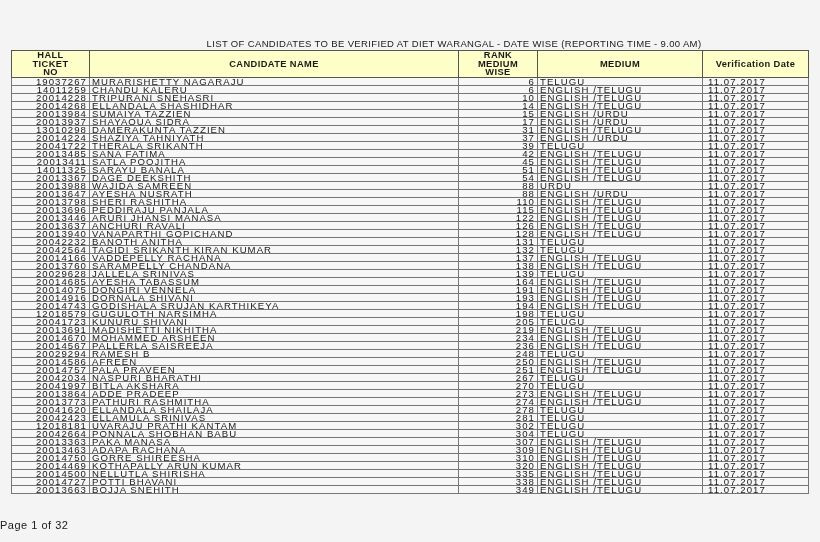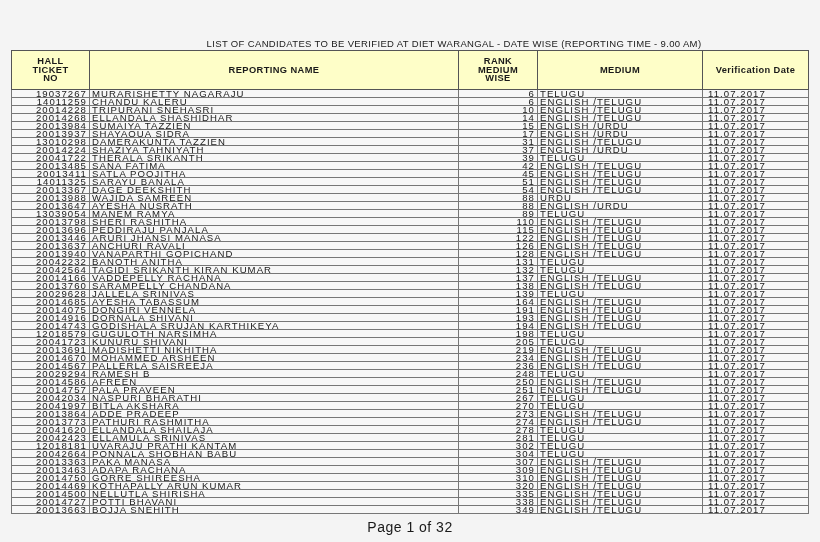--- a/index.html
+++ b/index.html
@@ -2,45 +2,45 @@
 <html><head>
 <meta charset="utf-8">
 <style>
   html, body { margin:0; padding:0; }
   body { width:820px; height:542px; background:#f4f4f4; position:relative; overflow:hidden;
          font-family:"Liberation Sans", sans-serif; color:#1a1a1a; }
   .title { position:absolute; top:38px; left:0; width:820px; text-align:center;
            font-size:9.5px; font-weight:normal; letter-spacing:0.35px; white-space:nowrap;padding-left:44px; }
   table { position:absolute; top:50px; left:11px; width:797px; border-collapse:collapse; table-layout:fixed; }
   th { background:#fefec8; border:1px solid #555; font-size:9.3px; font-weight:bold; line-height:8.7px;
-       padding:6px; height:25px; text-align:center; letter-spacing:0.4px; }
+       padding:0; height:25px; text-align:center; letter-spacing:0.4px; }
   td { border:1px solid #777; font-size:9.6px; line-height:7px; height:7px; padding:0 2px;
        white-space:nowrap; overflow:hidden; letter-spacing:1.05px; background:#f7f7f7; }
   td.num { text-align:right; }
   td.rank { text-align:right; }
   td.date { padding-left:5px; }
-  .footer { position:absolute; top:519px; left:0; width:820px; text-align:center; font-size:14px; letter-spacing:0.5px; }
+  .footer { position:absolute; top:519px; left:0; width:820px; font-size:11px; letter-spacing:0.5px; }
 </style>
 </head>
 <body>
 
 <div class="title">LIST OF CANDIDATES TO BE VERIFIED AT DIET WARANGAL - DATE WISE (REPORTING TIME - 9.00 AM)</div>
 
 <table>
   <colgroup>
     <col style="width:78px">
       <col style="width:369px">
       <col style="width:79px">
       <col style="width:165px">
       <col style="width:106px">
   </colgroup>
   <thead>
     <tr>
       <th><span style="display:inline-block;width:50px">HALL TICKET NO</span></th>
-      <th>REPORTING NAME</th>
+      <th>CANDIDATE NAME</th>
       <th><span style="display:inline-block;width:58px">RANK MEDIUM WISE</span></th>
       <th>MEDIUM</th>
       <th><span style="display:inline-block;width:80px">Verification Date</span></th>
     </tr>
   </thead>
   <tbody id="rows">
       <tr>
         <td class="num">19037267</td>
         <td>MURARISHETTY NAGARAJU</td>
         <td class="rank">6</td>
@@ -139,27 +139,20 @@
         <td class="date">11.07.2017</td>
       </tr>
       <tr>
         <td class="num">20013647</td>
         <td>AYESHA NUSRATH</td>
         <td class="rank">88</td>
         <td>ENGLISH /URDU</td>
         <td class="date">11.07.2017</td>
       </tr>
       <tr>
-        <td class="num">13039054</td>
-        <td>MANEM RAMYA</td>
-        <td class="rank">89</td>
-        <td>TELUGU</td>
-        <td class="date">11.07.2017</td>
-      </tr>
-      <tr>
         <td class="num">20013798</td>
         <td>SHERI RASHITHA</td>
         <td class="rank">110</td>
         <td>ENGLISH /TELUGU</td>
         <td class="date">11.07.2017</td>
       </tr>
       <tr>
         <td class="num">20013696</td>
         <td>PEDDIRAJU PANJALA</td>
         <td class="rank">115</td>

